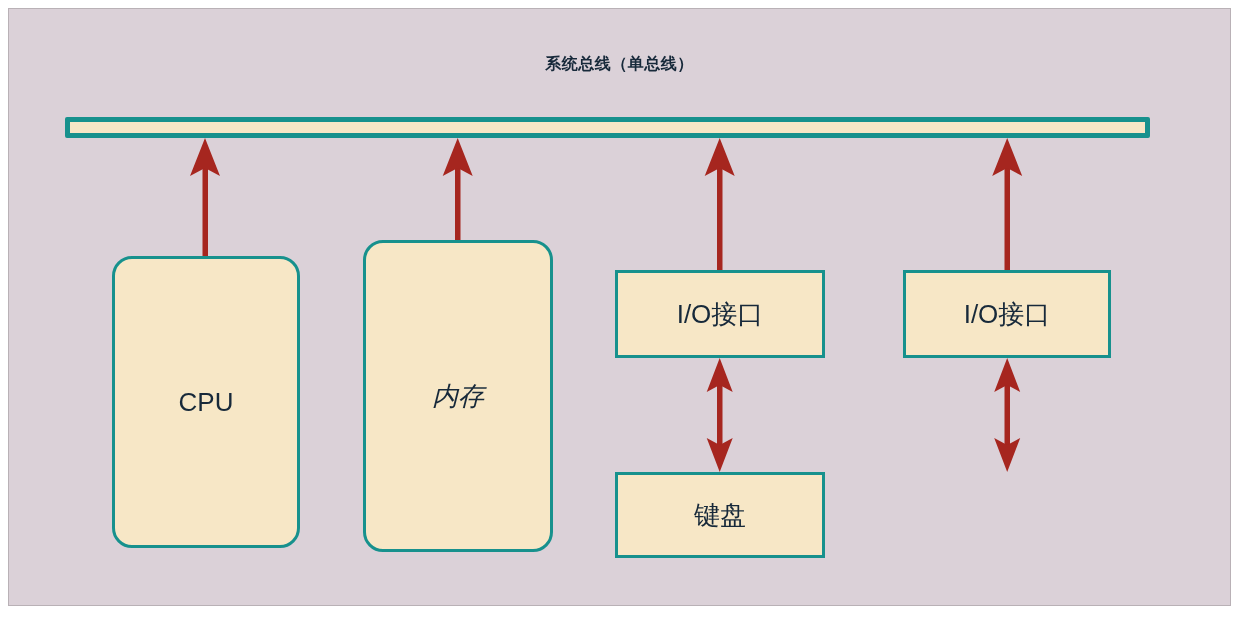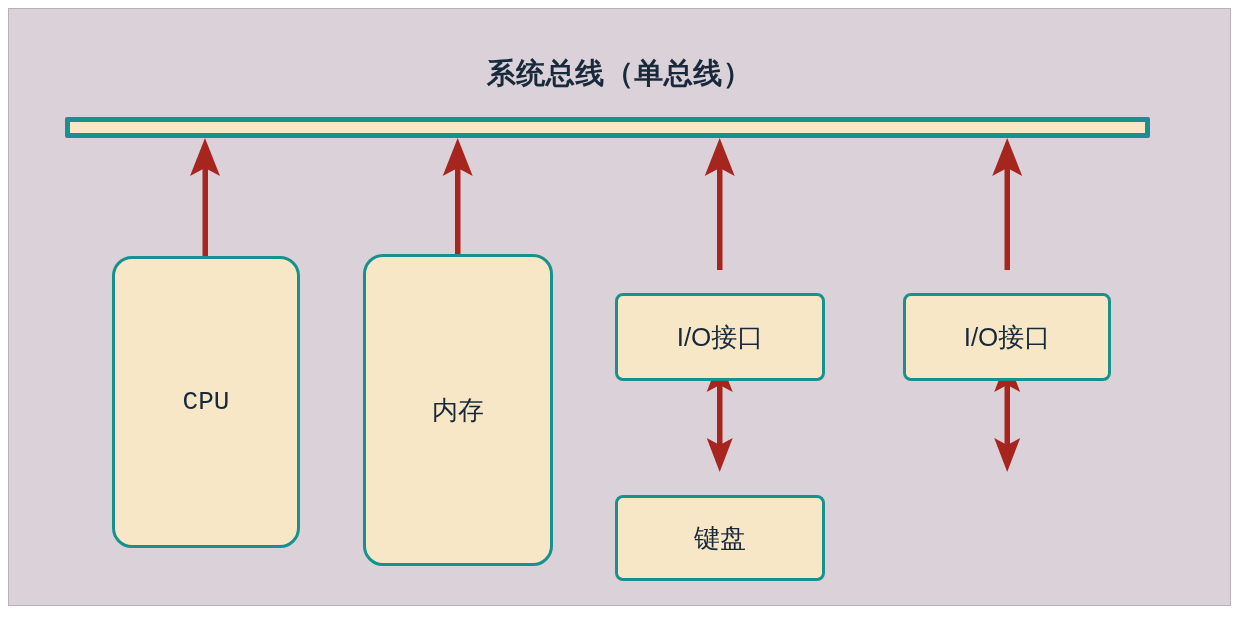--- a/index.html
+++ b/index.html
@@ -31,21 +31,21 @@
     top: 0;
     width: 1239px;
     height: 626px;
   }
   .diagram-title {
     position: absolute;
     left: 0;
     top: 54px;
     width: 1239px;
     text-align: center;
-    font-size: 29px;
+    font-size: 16px;
     font-weight: bold;
     color: #17293a;
     letter-spacing: 0.5px;
     white-space: nowrap;
   }
   .node {
     position: absolute;
     box-sizing: border-box;
     background: #f7e7c6;
     border: 3px solid #17918d;
@@ -57,22 +57,21 @@
   .node-label {
     font-size: 26px;
     line-height: 1;
     color: #17293a;
     white-space: nowrap;
   }
   .node-tall {
     border-radius: 20px;
   }
   .node-wide {
-    border-radius: 8px;
-    margin-top: 23px;
+    border-radius: 0;
   }
   
   #bus-bar {
     position: absolute;
     left: 65px;
     top: 117px;
     width: 1085px;
     height: 21px;
     box-sizing: border-box;
     background: #f7e7c6;
@@ -130,25 +129,25 @@
         <polygon points="719.7,472 732.7,438 719.7,445 706.7,438" fill="#a6261f"></polygon>
       </g>
 
       <g>
         <rect x="1004.5" y="378" width="5.5" height="74" fill="#a6261f"></rect>
         <polygon points="1007.2,358 1020.2,392 1007.2,385 994.2,392" fill="#a6261f"></polygon>
         <polygon points="1007.2,472 1020.2,438 1007.2,445 994.2,438" fill="#a6261f"></polygon>
       </g>
     </svg>
 
-    <div class="node node-tall" style="left:112px; top:256px; width:188px; height:292px;font-family:Liberation Mono, monospace;">
+    <div class="node node-tall" style="left:112px; top:256px; width:188px; height:292px;">
       <span class="node-label">CPU</span>
     </div>
 
-    <div class="node node-tall" style="left:363px; top:254px; width:190px; height:312px;">
+    <div class="node node-tall" style="left:363px; top:240px; width:190px; height:312px;font-style:italic;">
       <span class="node-label">内存</span>
     </div>
 
     <div class="node node-wide" style="left:615px; top:270px; width:210px; height:88px;">
       <span class="node-label">I/O接口</span>
     </div>
 
     <div class="node node-wide" style="left:903px; top:270px; width:208px; height:88px;">
       <span class="node-label">I/O接口</span>
     </div>

